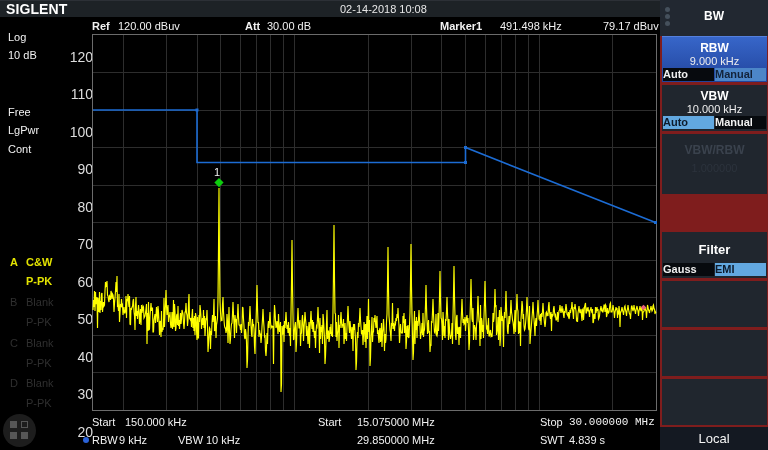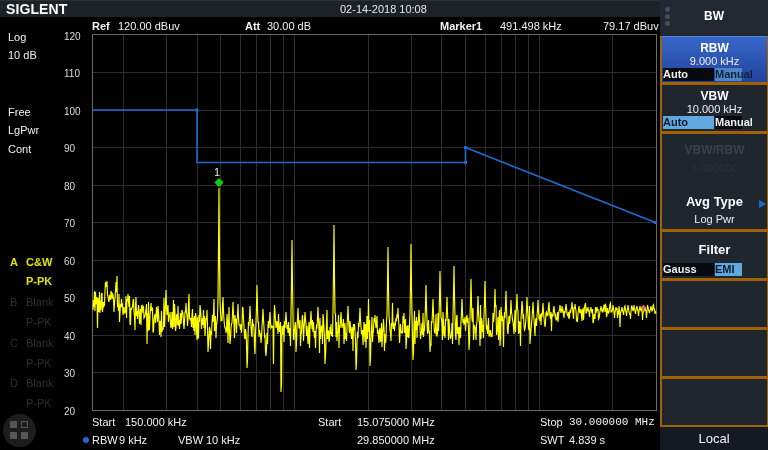--- a/index.html
+++ b/index.html
@@ -5,29 +5,29 @@
 html,body { width:768px; height:450px; background:#000; overflow:hidden;
   font-family:"Liberation Sans", sans-serif; }
 #scr { position:absolute; left:0; top:0; width:768px; height:450px; background:#000; }
 .t { position:absolute; color:#f2f2f2; font-size:11px; line-height:11px; white-space:nowrap; }
 .b { font-weight:bold; }
 #topbar { position:absolute; left:0; top:0; width:661px; height:17px; background:#1d2226;
   border-top:1px solid #2c3036; }
 #logo { position:absolute; left:6px; top:1px; color:#fff; font-size:14px; font-weight:bold;
   letter-spacing:0.1px; }
 #date { position:absolute; left:340px; top:3px; color:#e8e8e8; font-size:11px; }
-.ylab { position:absolute; width:29px; left:64px; text-align:left; color:#ddd;
-  font-size:10px; line-height:10px; }
-#panel { position:absolute; left:660px; top:0; width:108px; height:450px; background:#a16207; }
+.ylab { position:absolute; width:29px; left:64px; text-align:right; color:#ddd;
+  font-size:14px; line-height:10px;margin-top:20px; }
+#panel { position:absolute; left:660px; top:0; width:108px; height:450px; background:#7f1d1d; }
 .cell { position:absolute; left:2px; width:105px; background:#20262e; }
 .pillrow { position:absolute; left:1px; width:103px; height:13px; }
 .pill { position:absolute; top:0; height:13px; font-size:11px; font-weight:bold;
   text-align:left; line-height:13px; }
 .pl { left:0; width:51px; }
-.pr { left:52px; width:27px; }
+.pr { left:52px; width:51px; }
 .on { background:#62a8e0; color:#0d1b2c; }
 .off { background:#070a0e; color:#f0f0f0; }
 .ctit { position:absolute; width:100%; text-align:center; color:#fff; font-weight:bold;
   font-size:12px; line-height:12px; }
 .cval { position:absolute; width:100%; text-align:center; color:#eee; font-size:11px;
   line-height:11px; }
 </style></head>
 <body>
 <div id="scr">
 <div id="topbar"></div>
@@ -164,25 +164,20 @@
       <div class="pill pl on">Auto</div>
       <div class="pill pr off">Manual</div>
     </div>
   </div>
 
   <div class="cell" style="top:134px;height:60px;">
     <div class="ctit" style="top:10px;color:#3a424d;">VBW/RBW</div>
     <div class="cval" style="top:29px;color:#2c333d;">1.000000</div>
   </div>
 
-  <div class="cell" style="top:183px;height:46px;">
-    <div class="ctit" style="top:13px;font-size:13px;">Avg Type</div>
-    <div class="cval" style="top:31px;">Log Pwr</div>
-    <div style="position:absolute;right:1px;top:17px;width:0;height:0;border-left:7px solid #1b6ad2;border-top:4.7px solid transparent;border-bottom:4.7px solid transparent;"></div>
-  </div>
 
   <div class="cell" style="top:232px;height:46px;">
     <div class="ctit" style="top:12px;font-size:13px;">Filter</div>
     <div class="pillrow" style="top:31px;">
       <div class="pill pl off">Gauss</div>
       <div class="pill pr on">EMI</div>
     </div>
   </div>
 
   <div class="cell" style="top:281px;height:46px;"></div>

